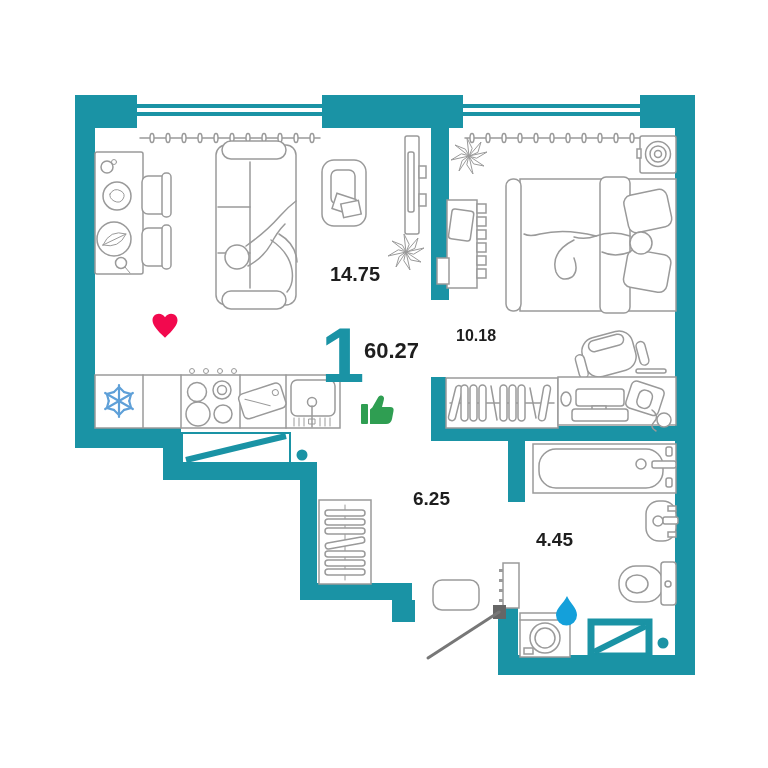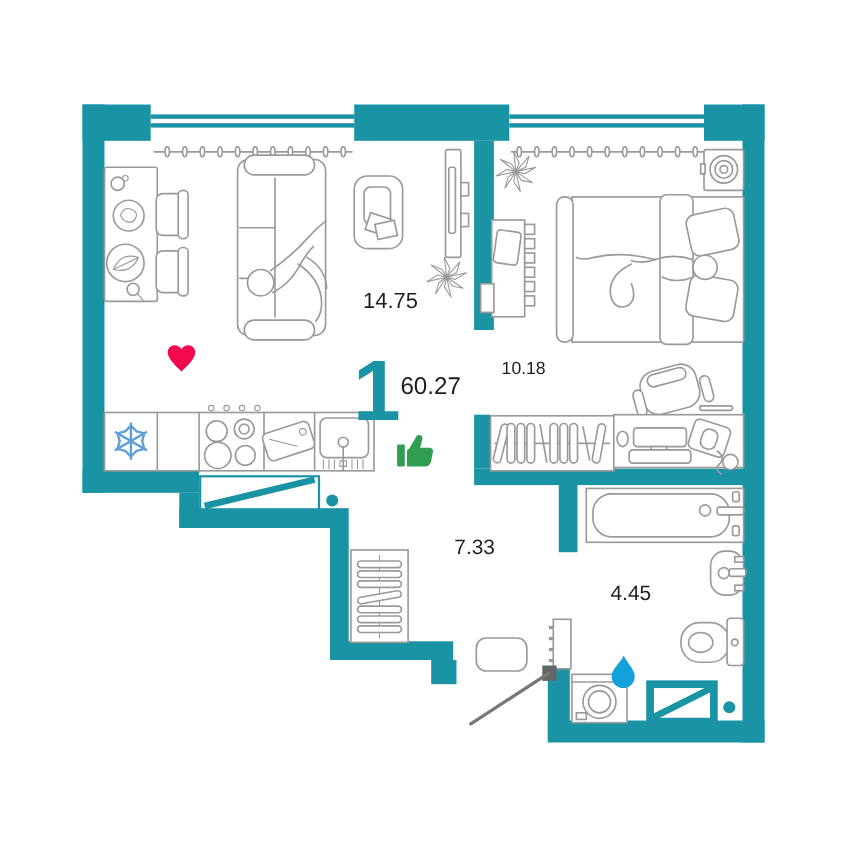--- a/index.html
+++ b/index.html
@@ -7,21 +7,21 @@
     --drop:#14a0da; --snowflake:#5fa0d8; --furn:#9a9a9a; --door:#777777;
   }
   html,body{margin:0;padding:0;background:#ffffff;}
   .stage{position:relative;width:768px;height:768px;background:#fff;
          font-family:"Liberation Sans",sans-serif;overflow:hidden;}
   svg{position:absolute;left:0;top:0;}
   .wall{fill:var(--accent);stroke:none;}
   .f{fill:#ffffff;stroke:var(--furn);stroke-width:1.5;}
   .s{fill:none;stroke:var(--furn);stroke-width:1.5;stroke-linecap:round;stroke-linejoin:round;}
   .thin{stroke-width:1;}
-  .lbl{position:absolute;font-weight:normal;color:var(--text);line-height:1;}
+  .lbl{position:absolute;font-weight:bold;color:var(--text);line-height:1;}
   .area{font-size:20px;}
   .big-one{font-size:78px;font-weight:bold;color:var(--accent);line-height:0.95;}
   .total{font-size:22px;}
 </style>
 </head>
 <body>
 
 <div class="stage">
 <svg width="768" height="768" viewBox="0 0 768 768">
 
@@ -349,15 +349,15 @@
   <g>
     <rect fill="var(--thumb)" x="361" y="404" width="7" height="20" rx="1"></rect>
     <path fill="var(--thumb)" d="M370 424 h16 q5 0 6 -5 l1.5 -8 q0.8 -4 -3.5 -4 h-8 l1.8 -7 q1 -4 -2.5 -4.5 q-2 -0.3 -3 1.5 l-6 10.5 -2.3 2 Z"></path>
   </g>
 </svg>
 
   <div class="lbl area" style="left:330px;top:264px;">14.75</div>
   <div class="lbl area" style="left:456px;top:328px;font-size:16px;">10.18</div>
   <div class="lbl big-one" style="left:321px;top:318px;">1</div>
   <div class="lbl total" style="left:364px;top:340px;">60.27</div>
-  <div class="lbl area" style="left:413px;top:489px;font-size:19px;">7.33</div>
-  <div class="lbl area" style="left:555px;top:530px;font-size:19px;">4.45</div>
+  <div class="lbl area" style="left:413px;top:489px;font-size:19px;">6.25</div>
+  <div class="lbl area" style="left:536px;top:530px;font-size:19px;">4.45</div>
 </div>
 
 </body></html>

